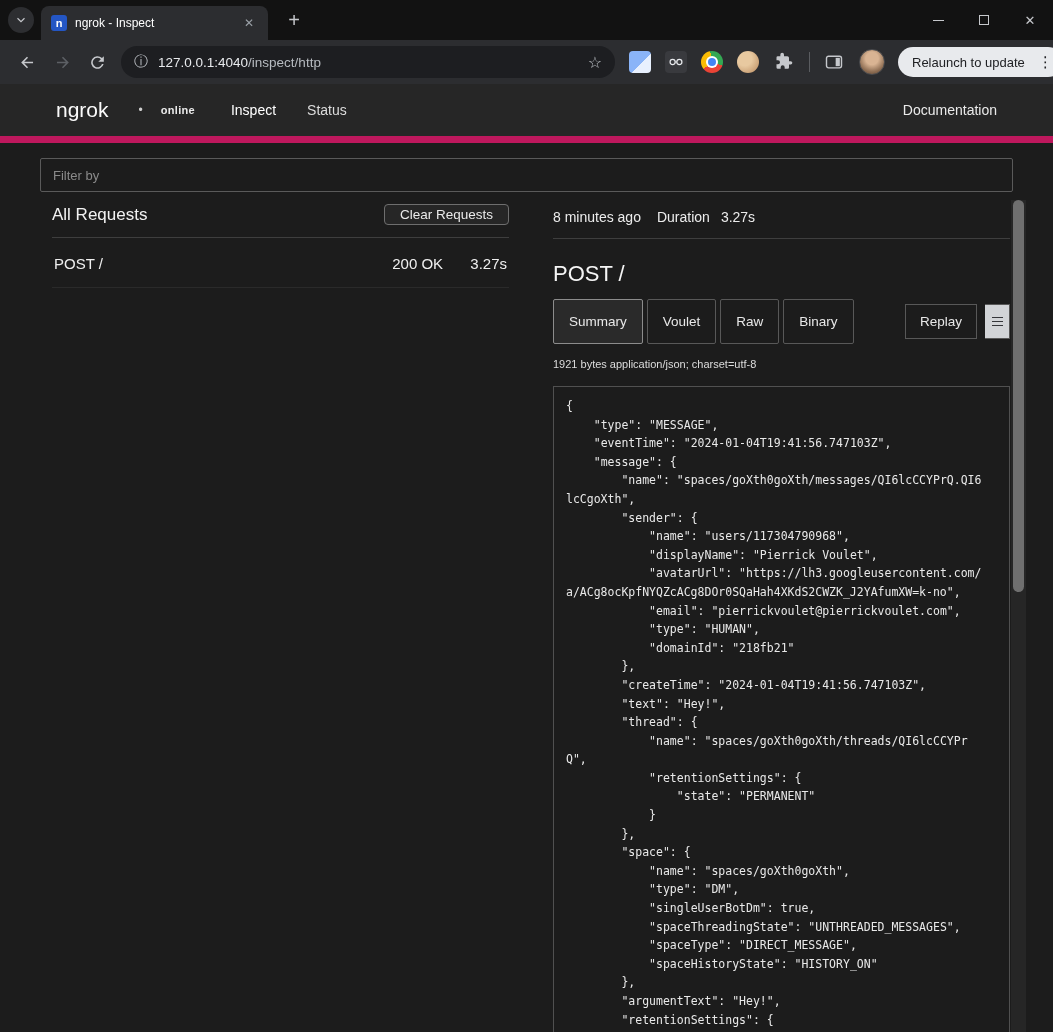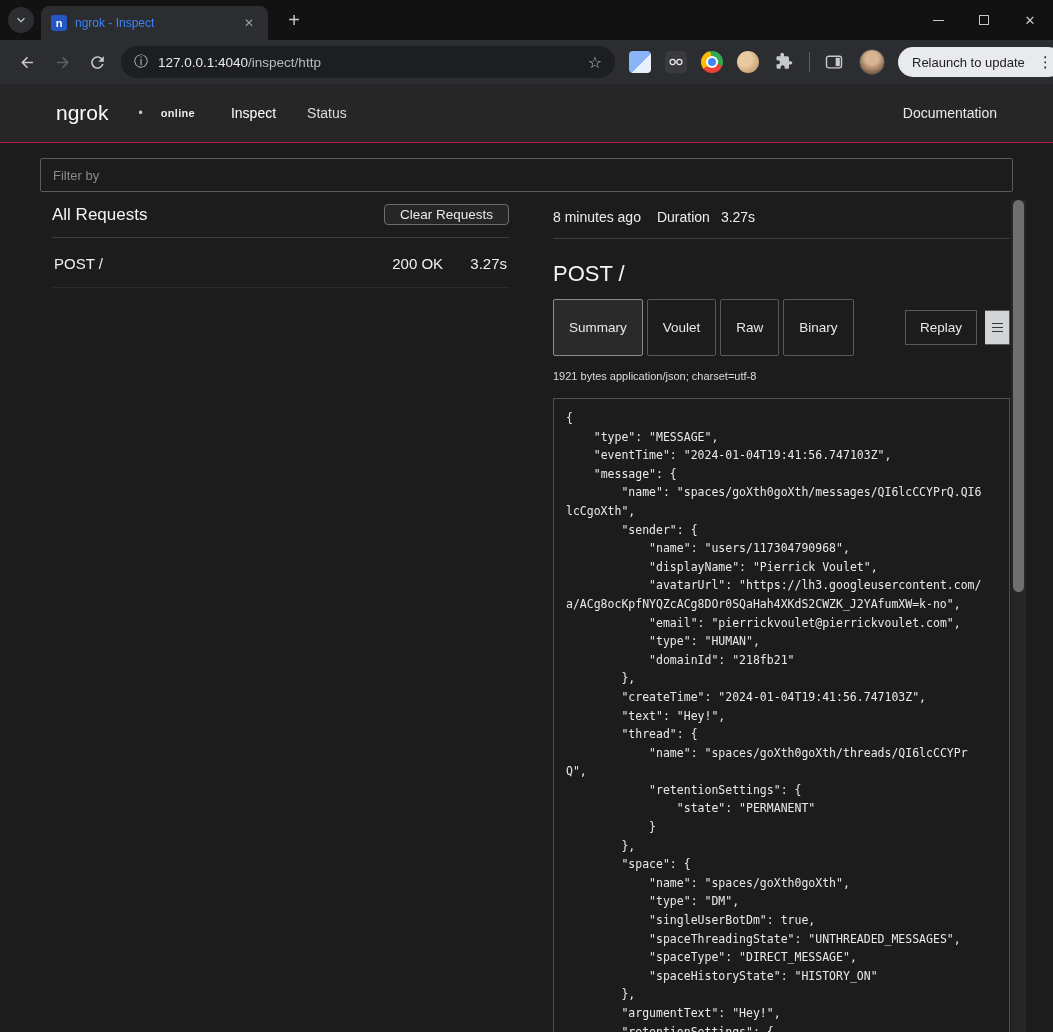--- a/index.html
+++ b/index.html
@@ -9,21 +9,21 @@
 
   
   .titlebar { position:relative; height:40px; background:#121212; }
   .tabsearch { position:absolute; left:8px; top:7px; width:26px; height:26px; border-radius:50%;
                background:#2d2e31; display:flex; align-items:center; justify-content:center; cursor:pointer; }
   .tabsearch svg { width:14px; height:14px; stroke:#c6c8cc; fill:none; stroke-width:2; }
   .tab { position:absolute; left:41px; top:6px; width:227px; height:34px; background:#2c2d30;
          border-radius:8px 8px 0 0; display:flex; align-items:center; padding:0 10px; gap:8px; }
   .favicon { width:16px; height:16px; border-radius:3px; background:#2456c4; color:#fff; font-size:11px;
              font-weight:bold; display:flex; align-items:center; justify-content:center; flex:none; }
-  .tab-title { font-size:12px; color:#3b82f6; flex:1; white-space:nowrap; overflow:hidden; }
+  .tab-title { font-size:12px; color:#ffffff; flex:1; white-space:nowrap; overflow:hidden; }
   .tab-close { color:#9aa0a6; font-size:12px; padding:2px 4px; }
   .newtab { position:absolute; left:282px; top:8px; width:24px; height:24px; color:#c6c8cc; font-size:20px;
             font-weight:300; display:flex; align-items:center; justify-content:center; }
   .wincontrols { position:absolute; right:0; top:0; height:40px; display:flex; }
   .wc { width:46px; height:40px; display:flex; align-items:center; justify-content:center; color:#c6c8cc; font-size:13px; }
   .wc-min i { display:block; width:11px; height:1px; background:#c6c8cc; }
   .wc-max i { display:block; width:10px; height:10px; border:1px solid #c6c8cc; }
 
   
   .toolbar { position:relative; height:44px; background:#2c2d30; display:flex; align-items:center; padding:0 10px; }
@@ -50,21 +50,21 @@
   .sidepanel { width:24px; height:24px; margin-left:12px; display:flex; align-items:center; justify-content:center; flex:none; }
   .sidepanel svg { width:20px; height:20px; }
   .avatar { width:26px; height:26px; border-radius:50%; margin-left:13px; flex:none;
             background:radial-gradient(circle at 50% 35%, #d9b493 0 32%, #8a6a50 70%, #5d4636 100%);
             border:1px solid #4a4b4e; }
   .relaunch { margin-left:13px; height:30px; background:#e8eaed; border-radius:15px; display:flex;
               align-items:center; padding:0 6px 0 14px; color:#202124; font-size:13px; flex:none; }
   .relaunch .dots { margin-left:9px; font-size:15px; color:#202124; padding:0 4px; }
 
   
-  .site-header { height:59px; background:#262626; border-bottom:1px solid #be185d;
+  .site-header { height:59px; background:#262626; border-bottom:7px solid #be185d;
                  display:flex; align-items:center; padding:0 56px; }
   .brand { font-size:21px; color:#fafafa; }
   .status-dot { margin-left:30px; color:#cfcfcf; font-size:12px; }
   .status { margin-left:18px; color:#eaeaea; font-size:11px; font-weight:bold; letter-spacing:.3px; }
   .nav-item { color:#eaeaea; font-size:14px; cursor:pointer; }
   .nav-inspect { margin-left:36px; color:#ffffff; }
   .nav-status { margin-left:31px; color:#dcdcdc; }
   .hspacer { flex:1; }
 
   
@@ -86,21 +86,21 @@
   .req-right span + span { margin-left:23px; }
 
   .right { width:457px; flex:none; }
   .meta-row { display:flex; align-items:center; padding:9px 0 13px; border-bottom:1px solid #3e3e3e;
               font-size:14px; color:#ececec; }
   .dur { margin-left:16px; }
   .dur .dur-val { margin-left:11px; }
   .detail-title { margin-top:22px; font-size:22px; color:#f5f5f5; }
   .tabs-row { margin-top:12px; display:flex; align-items:center; }
   .tab-btn { background:transparent; border:1px solid #585858; color:#e8e8e8; font-size:13.5px;
-             padding:20px 15px; margin-right:4px; font-family:inherit; border-radius:2px; cursor:pointer; }
+             padding:14px 15px; margin-right:4px; font-family:inherit; border-radius:2px; cursor:pointer; }
   .tab-btn.active { border-color:#8c8c8c; background:#2a2a2a; }
   .replay-wrap { margin-left:auto; display:flex;gap:8px; }
   .replay-btn { background:transparent; border:1px solid #585858; color:#e8e8e8; font-size:13.5px;
                 padding:9px 14px; font-family:inherit; cursor:pointer; }
   .replay-menu { width:25px; border:1px solid #585858; border-left:none; background:#d2d4d7;
                  display:flex; flex-direction:column; align-items:center; justify-content:center;
                  gap:2.5px; cursor:pointer; }
   .replay-menu i { width:11px; height:1.5px; background:#35363a; }
   .bytes { margin-top:14px; font-size:11px; color:#dcdcdc; }
   .code { margin-top:16px; border:1px solid #505050; padding:10px 12px; background:#1c1c1c;

